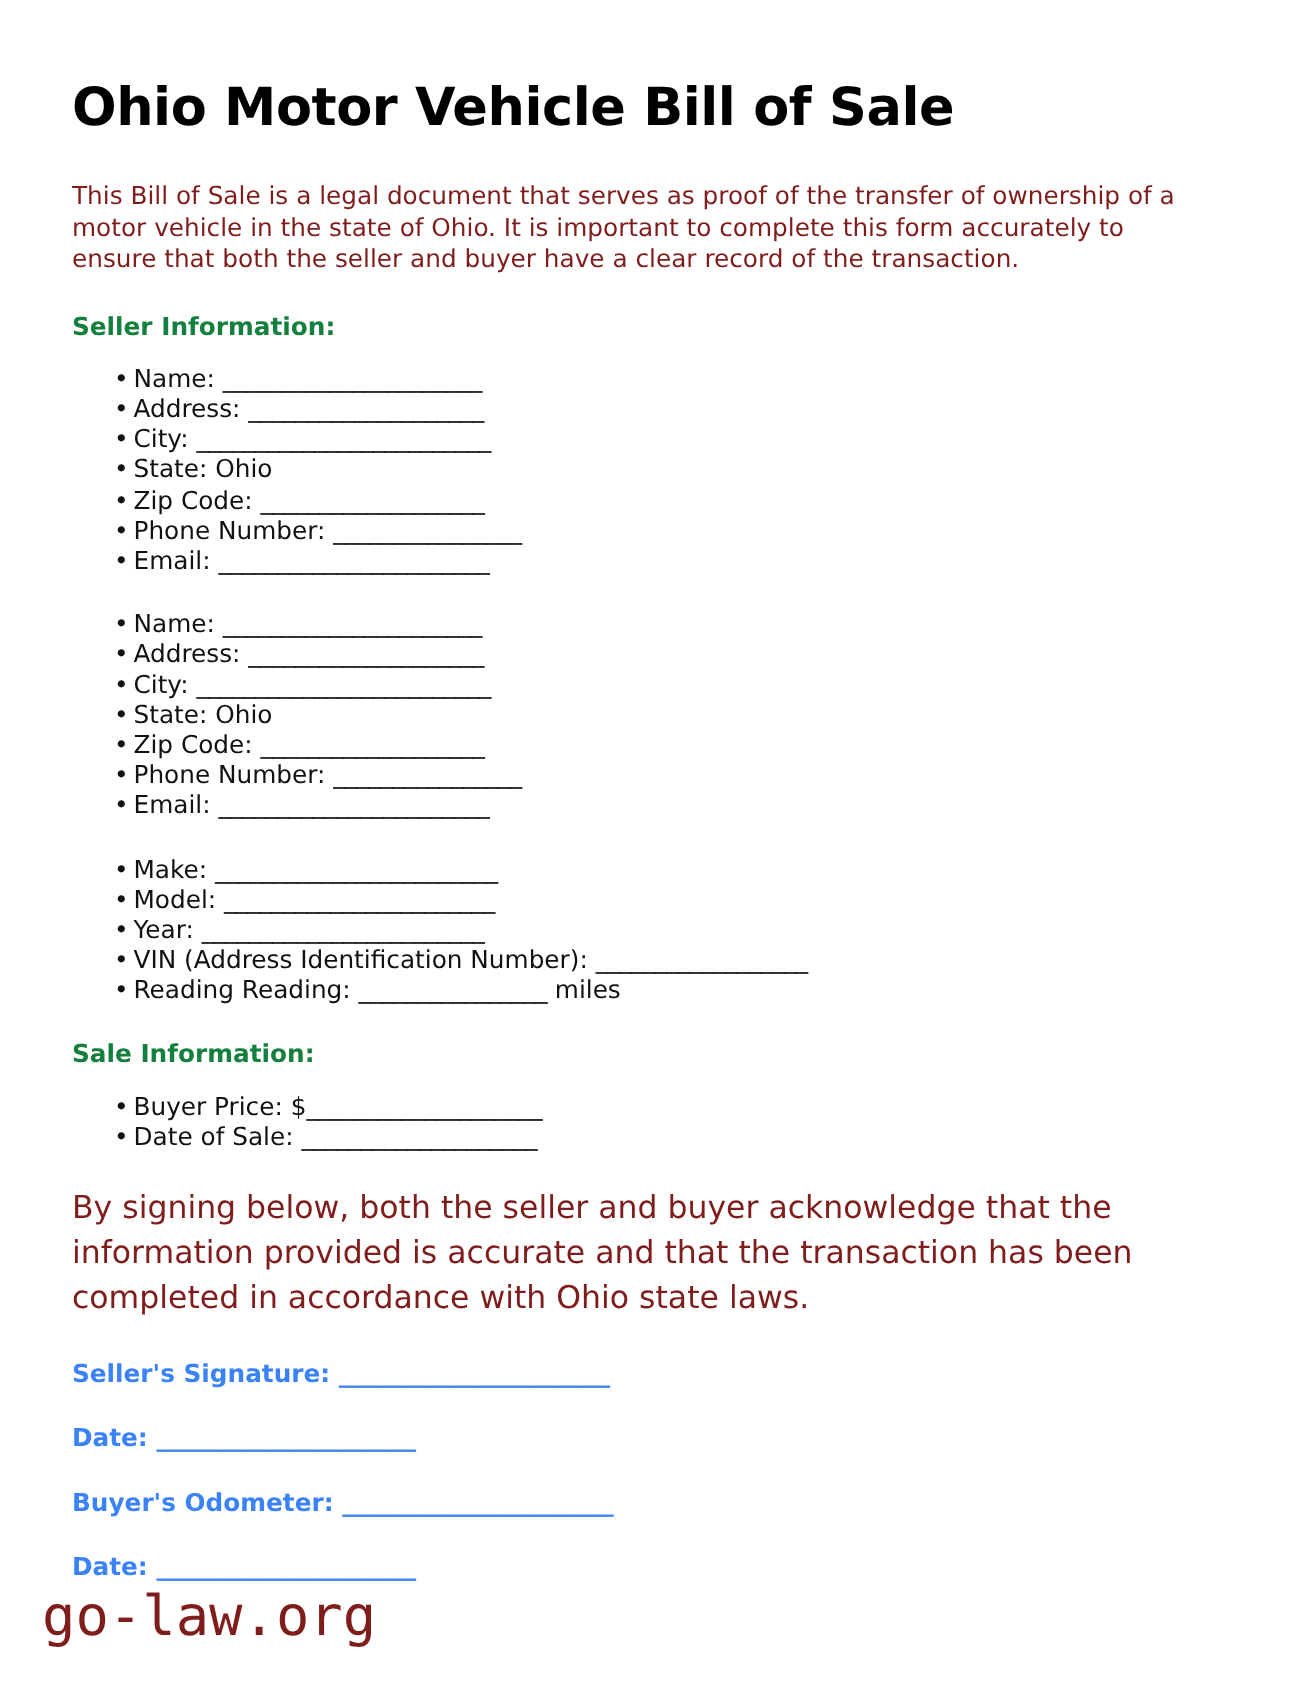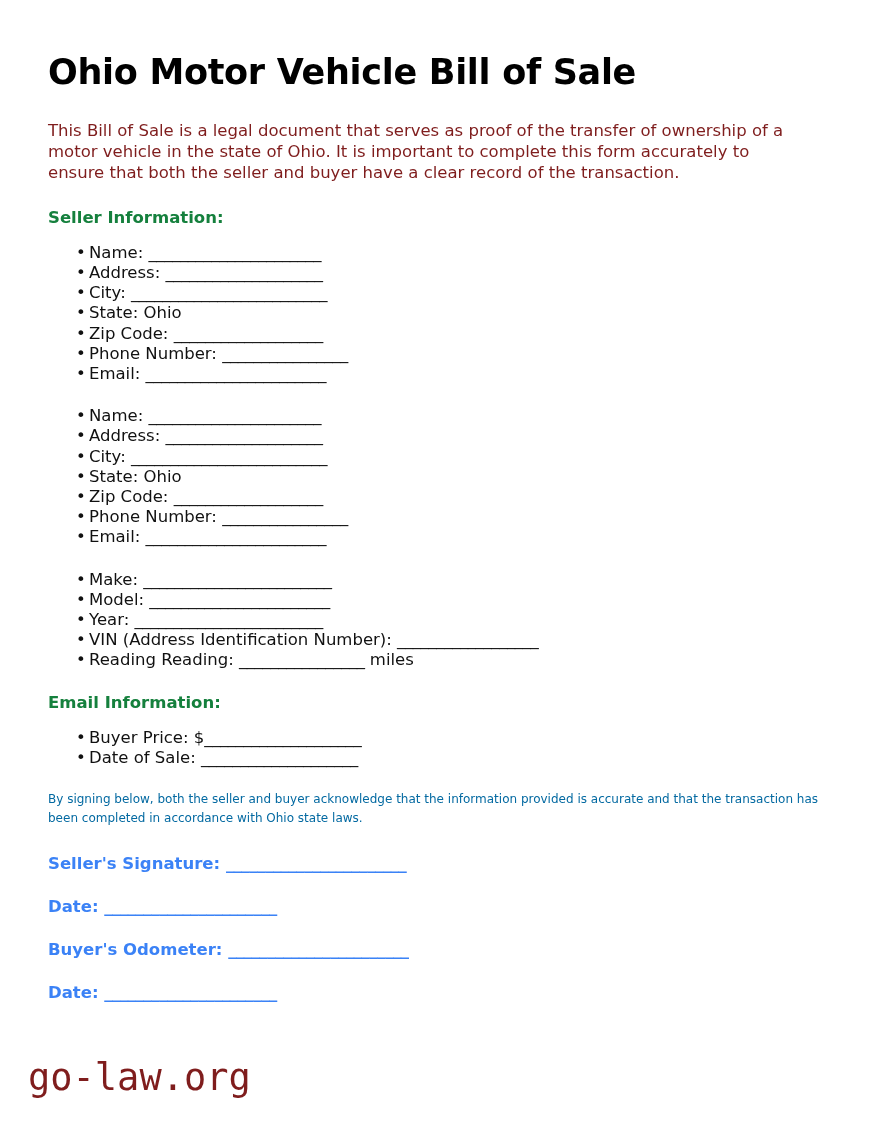--- a/index.html
+++ b/index.html
@@ -67,25 +67,25 @@
     position: absolute;
     left: 28px;
     top: 0;
     font-size: 16.5px;
     line-height: 20.2px;
   }
   .blank {
     letter-spacing: -0.4px;
   }
   .closing-para {
-    font-size: 12px;
-    line-height: 19px;
+    font-size: 21px;
+    line-height: 30px;
     margin: 6px 0 26px 0;
     width: 776px;
-    color: #0369a1;
+    color: #7f1d1d;
   }
   .sig-block {
     margin: 0;
   }
   .sig-line {
     font-size: 16.5px;
     font-weight: bold;
     line-height: 20px;
     margin-bottom: 23px;
     white-space: pre;
@@ -137,21 +137,21 @@
     </ul>
 
     <ul class="field-list">
       <li><span class="bullet">•</span><span>Make: </span><span class="blank">________________________</span></li>
       <li><span class="bullet">•</span><span>Model: </span><span class="blank">_______________________</span></li>
       <li><span class="bullet">•</span><span>Year: </span><span class="blank">________________________</span></li>
       <li><span class="bullet">•</span><span>VIN (Address Identification Number): </span><span class="blank">__________________</span></li>
       <li><span class="bullet">•</span><span>Reading Reading: </span><span class="blank">________________</span><span> miles</span></li>
     </ul>
 
-    <h2 class="section-heading">Email Information:</h2>
+    <h2 class="section-heading">Sale Information:</h2>
     <ul class="field-list">
       <li><span class="bullet">•</span><span>Buyer Price: $</span><span class="blank">____________________</span></li>
       <li><span class="bullet">•</span><span>Date of Sale: </span><span class="blank">____________________</span></li>
     </ul>
 
     <p class="closing-para">By signing below, both the seller and buyer acknowledge that the information provided is accurate and that the transaction has been completed in accordance with Ohio state laws.</p>
 
     <div class="sig-block">
       <div class="sig-line"><span>Seller's Signature: </span><span class="blank">_______________________</span></div>
       <div class="sig-line"><span>Date: </span><span class="blank">______________________</span></div>

